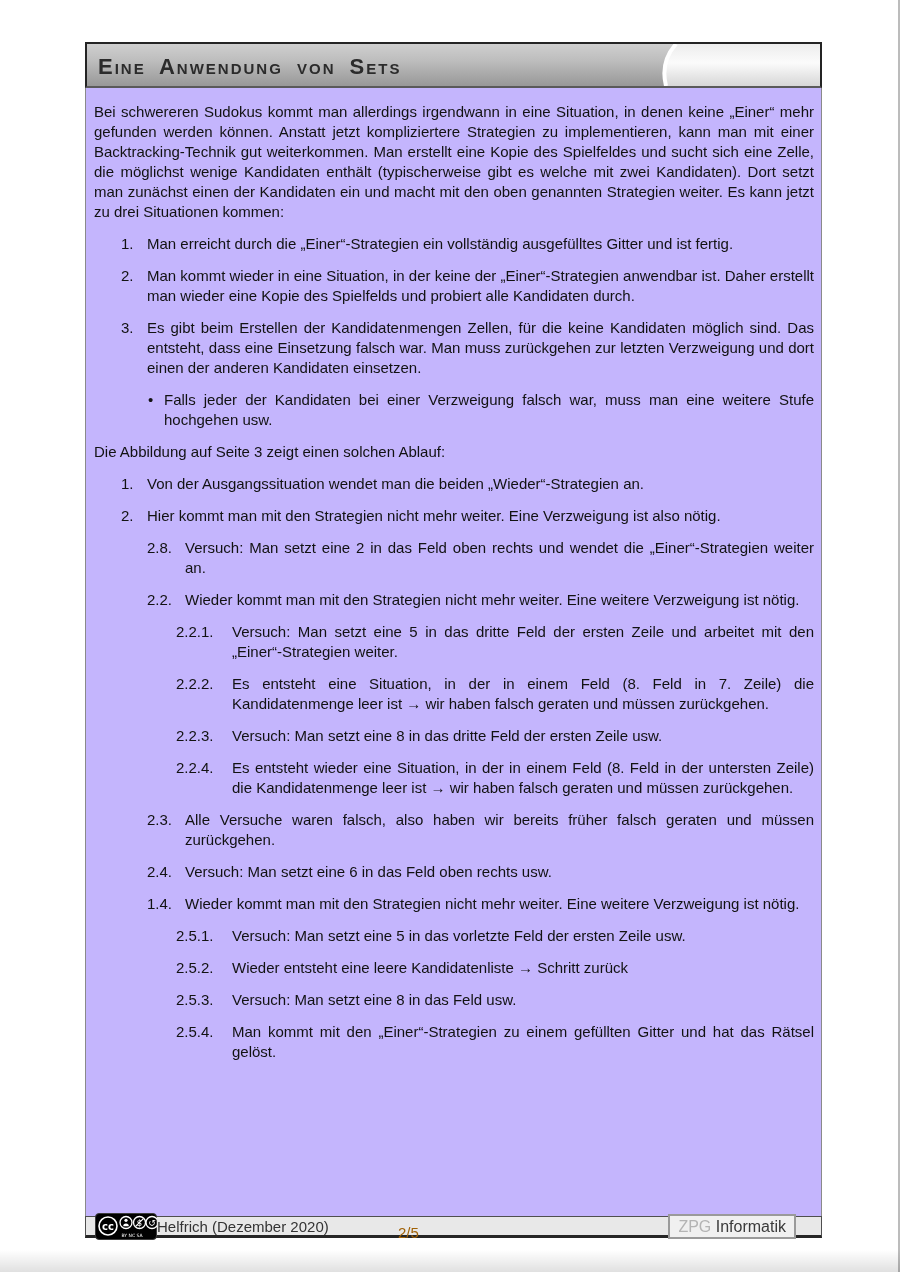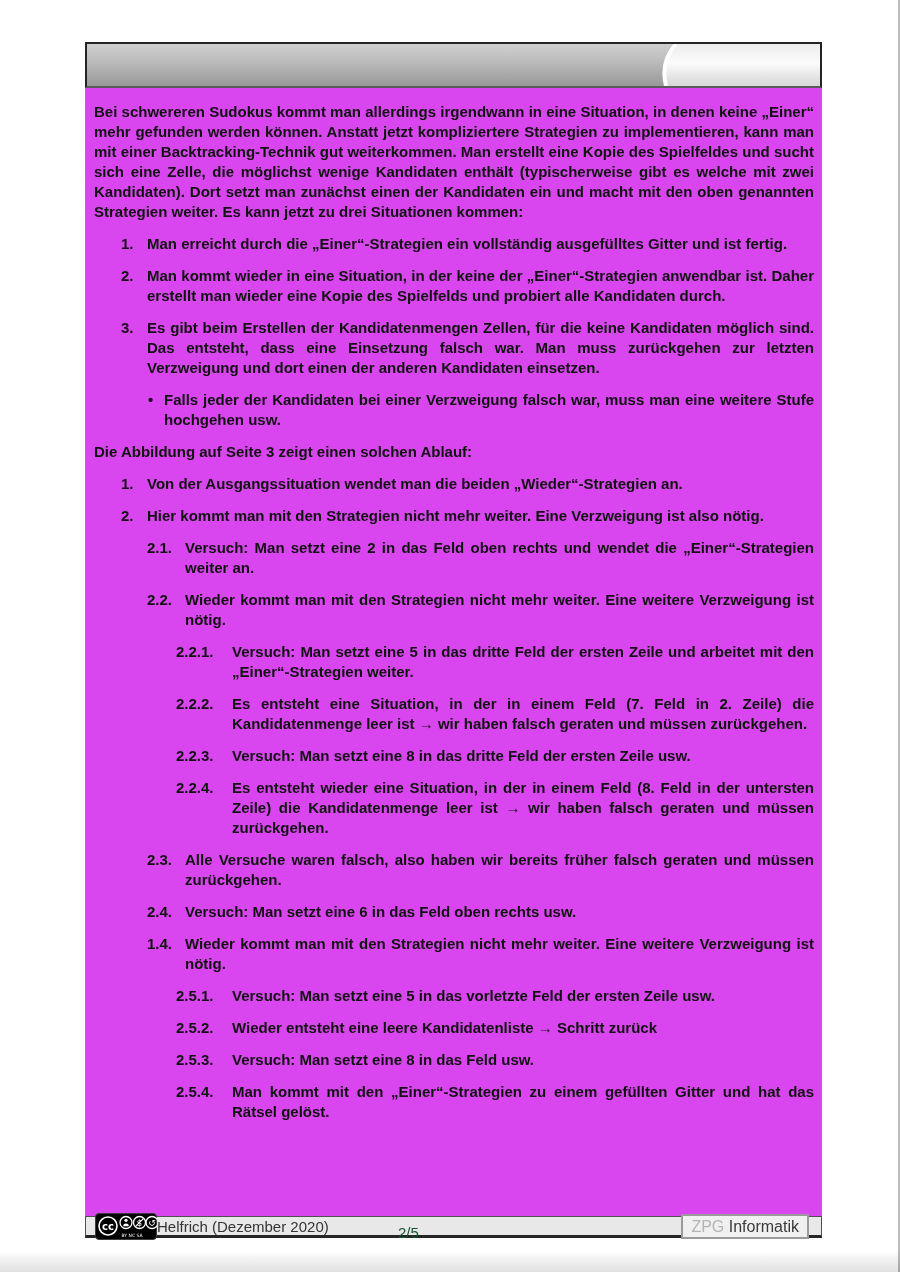--- a/index.html
+++ b/index.html
@@ -31,24 +31,24 @@
     margin: 0; padding: 7px 0 0 11px;
     font-size: 22px; font-weight: bold; color: #2b2b2b;
     font-variant: small-caps; letter-spacing: 2px; word-spacing: 6px;
     line-height: 32px; position: relative; z-index: 2;
   }
   .header-tab { position: absolute; top: 0; right: 0; width: 170px; height: 100%; z-index: 1; }
   .header-tab svg { display: block; }
 
   
   .doc-body {
-    flex: 1 1 auto; box-sizing: border-box; background: #d946ef;
+    flex: 1 1 auto; box-sizing: border-box; background: #c4b5fd;
     border-left: 1px solid #8a8a8a; border-right: 1px solid #8a8a8a;
     padding: 14px 7px 0 8px;
-    font-size: 15px; line-height: 20px; color: #121212; font-weight: bold;
+    font-size: 15px; line-height: 20px; color: #121212;
   }
   .blk { margin: 0 0 12px 0; }
   .p { text-align: justify; }
   .li { display: flex; }
   .li .txt { flex: 1 1 auto; text-align: justify; }
   .li.l1 { margin-left: 27px; }
   .li.l1 .num { flex: 0 0 26px; }
   .li.l2 { margin-left: 53px; }
   .li.l2 .num { flex: 0 0 38px; }
   .li.l3 { margin-left: 82px; }
@@ -59,23 +59,23 @@
   
   .doc-footer {
     flex: 0 0 auto; height: 22px; box-sizing: border-box;
     background: #e8e8e8;
     border: 1px solid #4f4f4f; border-bottom: 3px solid #262626;
     display: flex; align-items: center; position: relative;
     font-size: 15px; color: #343434;
   }
   .cc-badge { margin-left: 9px; flex: 0 0 auto; display: block; }
   .author { white-space: nowrap; }
-  .page-num { position: absolute; left: 312px; top: 0; line-height: 31px; color: #14532d; }
+  .page-num { position: absolute; left: 312px; top: 0; line-height: 31px; color: #a16207; }
   .zpg-box {
-    margin-left: auto; margin-right: 12px;
+    margin-left: auto; margin-right: 25px;
     border: 2px solid #9a9a9a; background: #f0f0f0;
     padding: 0 8px; font-size: 16px; line-height: 21px; white-space: nowrap;
   }
   .zpg-box .zpg { color: #b4b4b4; }
   .zpg-box .inf { color: #3a3a3a; }
 </style>
 </head>
 <body>
 
 <div class="page">
@@ -88,20 +88,21 @@
             <linearGradient id="tabg" x1="0" y1="0" x2="0" y2="1">
               <stop offset="0" stop-color="#ededed"></stop>
               <stop offset="0.45" stop-color="#fbfbfb"></stop>
               <stop offset="1" stop-color="#d7d7d7"></stop>
             </linearGradient>
           </defs>
           <path d="M26 0 Q10 18 16 42 L170 42 L170 0 Z" fill="url(#tabg)"></path>
           <path d="M26 0 Q10 18 16 42" fill="none" stroke="#ffffff" stroke-width="4"></path>
         </svg>
       </div>
+      <h1>Eine Anwendung von Sets</h1>
     </div>
 
     <div class="doc-body">
       <div class="blk p">Bei schwereren Sudokus kommt man allerdings irgendwann in eine Situation, in denen keine „Einer“ mehr gefunden werden können. Anstatt jetzt kompliziertere Strategien zu implementieren, kann man mit einer Backtracking-Technik gut weiterkommen. Man erstellt eine Kopie des Spielfeldes und sucht sich eine Zelle, die möglichst wenige Kandidaten enthält (typischerweise gibt es welche mit zwei Kandidaten). Dort setzt man zunächst einen der Kandidaten ein und macht mit den oben genannten Strategien weiter. Es kann jetzt zu drei Situationen kommen:</div>
 
       <div class="blk li l1">
         <span class="num">1.</span>
         <span class="txt">Man erreicht durch die „Einer“-Strategien ein vollständig ausgefülltes Gitter und ist fertig.</span>
       </div>
       <div class="blk li l1">
@@ -121,34 +122,34 @@
 
       <div class="blk li l1">
         <span class="num">1.</span>
         <span class="txt">Von der Ausgangssituation wendet man die beiden „Wieder“-Strategien an.</span>
       </div>
       <div class="blk li l1">
         <span class="num">2.</span>
         <span class="txt">Hier kommt man mit den Strategien nicht mehr weiter. Eine Verzweigung ist also nötig.</span>
       </div>
       <div class="blk li l2">
-        <span class="num">2.1.</span>
+        <span class="num">2.8.</span>
         <span class="txt">Versuch: Man setzt eine 2 in das Feld oben rechts und wendet die „Einer“-Strategien weiter an.</span>
       </div>
       <div class="blk li l2">
         <span class="num">2.2.</span>
         <span class="txt">Wieder kommt man mit den Strategien nicht mehr weiter. Eine weitere Verzweigung ist nötig.</span>
       </div>
       <div class="blk li l3">
         <span class="num">2.2.1.</span>
         <span class="txt">Versuch: Man setzt eine 5 in das dritte Feld der ersten Zeile und arbeitet mit den „Einer“-Strategien weiter.</span>
       </div>
       <div class="blk li l3">
         <span class="num">2.2.2.</span>
-        <span class="txt">Es entsteht eine Situation, in der in einem Feld (7. Feld in 2. Zeile) die Kandidatenmenge leer ist → wir haben falsch geraten und müssen zurückgehen.</span>
+        <span class="txt">Es entsteht eine Situation, in der in einem Feld (8. Feld in 7. Zeile) die Kandidatenmenge leer ist → wir haben falsch geraten und müssen zurückgehen.</span>
       </div>
       <div class="blk li l3">
         <span class="num">2.2.3.</span>
         <span class="txt">Versuch: Man setzt eine 8 in das dritte Feld der ersten Zeile usw.</span>
       </div>
       <div class="blk li l3">
         <span class="num">2.2.4.</span>
         <span class="txt">Es entsteht wieder eine Situation, in der in einem Feld (8. Feld in der untersten Zeile) die Kandidatenmenge leer ist → wir haben falsch geraten und müssen zurückgehen.</span>
       </div>
       <div class="blk li l2">

